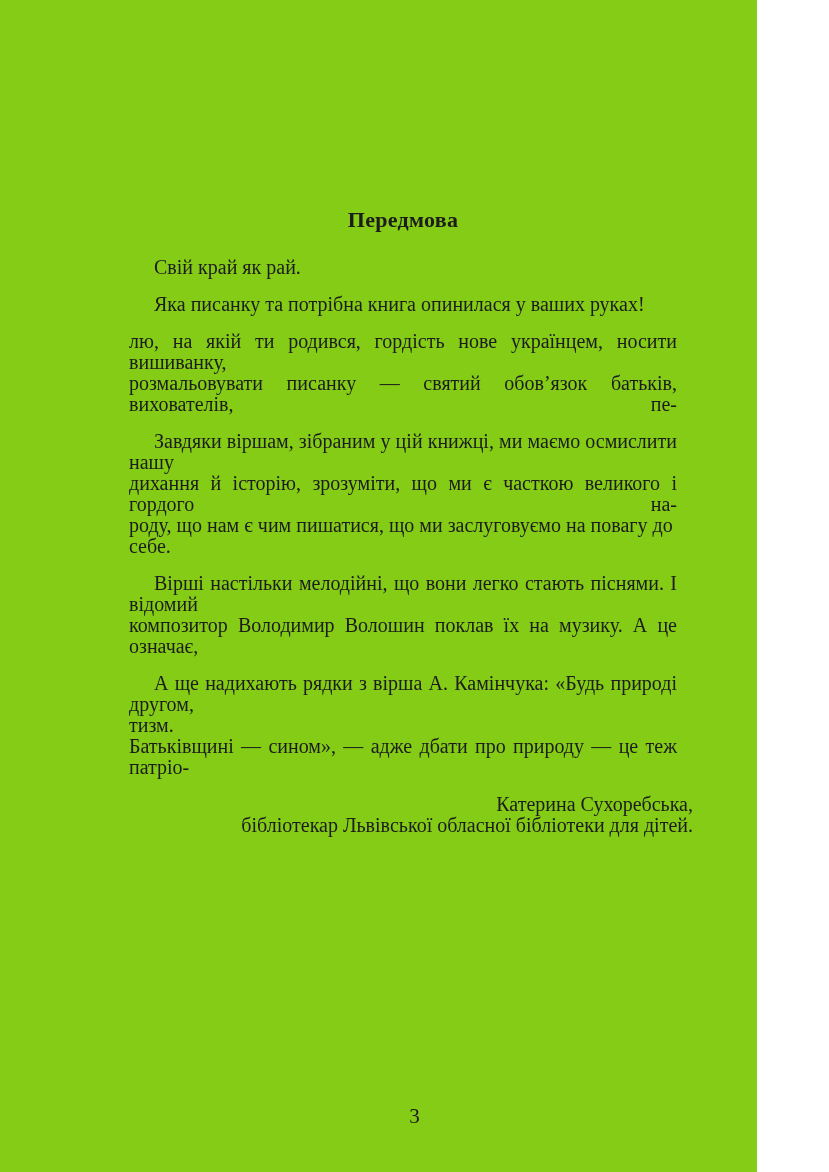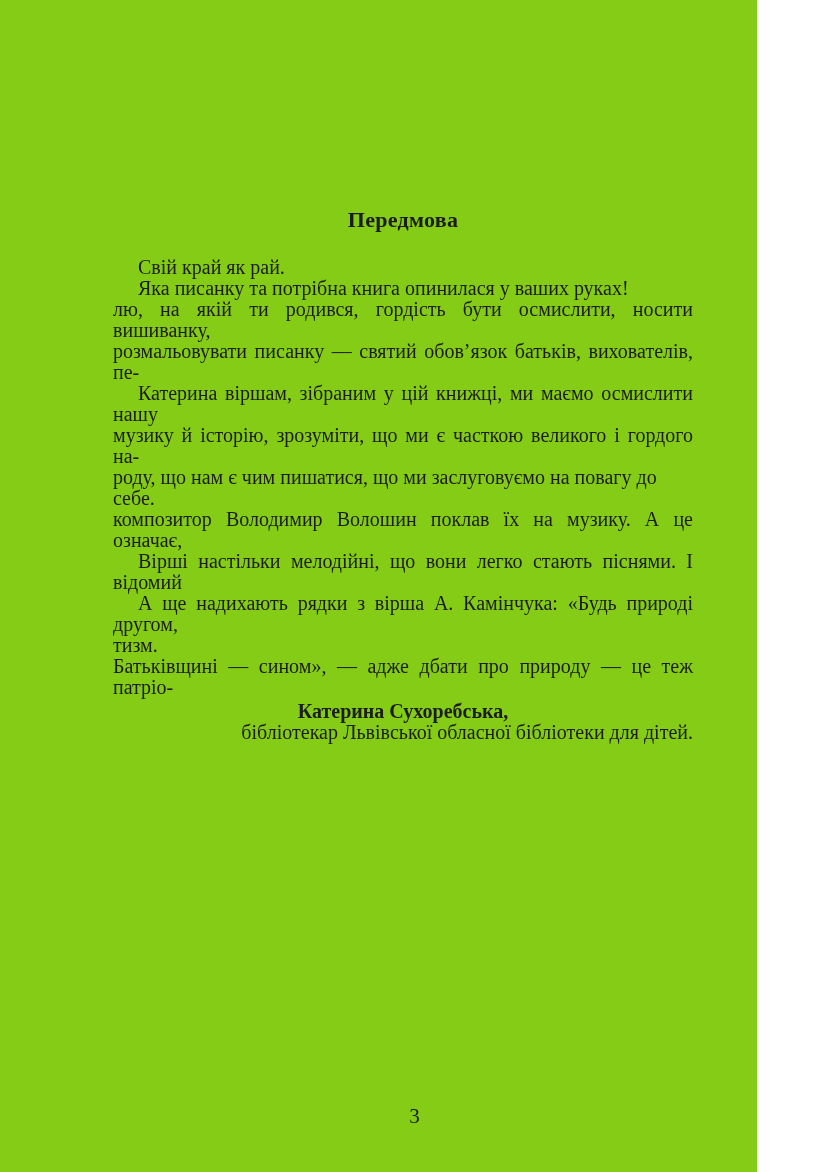--- a/index.html
+++ b/index.html
@@ -27,40 +27,39 @@
     font-size: 22px;
     font-weight: bold;
     line-height: 26px;
     text-align: center;
     letter-spacing: 0.3px;
   }
   .body-text {
     font-size: 20px;
     line-height: 21px;
   }
-  .paragraph { margin: 0; }
+  .paragraph { margin: 16px; }
   .line {
     white-space: normal;
   }
   .line.justify {
     text-align: justify;
     text-align-last: justify;
   }
   .line.first {
     text-indent: 25px;
   }
   .signature {
     margin-top: 3px;
     font-size: 20px;
     line-height: 21px;
     text-align: right;
   }
   .sig-name {
-    font-weight: bold;
-    text-align: center;
+    font-weight: normal;
   }
   .page-footer {
     position: absolute;
     left: 0;
     top: 1104px;
     width: 829px;
     text-align: center;
     font-size: 21px;
     line-height: 24px;
   }
@@ -73,31 +72,31 @@
     <h1 class="page-title">Передмова</h1>
 
     <div class="body-text" id="paragraphs">
         <div class="paragraph">
           <div class="line first">Свій край як рай.</div>
         </div>
         <div class="paragraph">
           <div class="line first">Яка писанку та потрібна книга опинилася у ваших руках!</div>
         </div>
         <div class="paragraph">
-          <div class="line justify">лю, на якій ти родився, гордість бути осмислити, носити вишиванку,</div>
+          <div class="line justify">лю, на якій ти родився, гордість нове українцем, носити вишиванку,</div>
           <div class="line justify">розмальовувати писанку — святий обов’язок батьків, вихователів, пе-</div>
         </div>
         <div class="paragraph">
-          <div class="line first justify">Катерина віршам, зібраним у цій книжці, ми маємо осмислити нашу</div>
-          <div class="line justify">музику й історію, зрозуміти, що ми є часткою великого і гордого на-</div>
+          <div class="line first justify">Завдяки віршам, зібраним у цій книжці, ми маємо осмислити нашу</div>
+          <div class="line justify">дихання й історію, зрозуміти, що ми є часткою великого і гордого на-</div>
           <div class="line">роду, що нам є чим пишатися, що ми заслуговуємо на повагу до себе.</div>
         </div>
         <div class="paragraph">
+          <div class="line first justify">Вірші настільки мелодійні, що вони легко стають піснями. І відомий</div>
           <div class="line justify">композитор Володимир Волошин поклав їх на музику. А це означає,</div>
-          <div class="line first justify">Вірші настільки мелодійні, що вони легко стають піснями. І відомий</div>
         </div>
         <div class="paragraph">
           <div class="line first justify">А ще надихають рядки з вірша А. Камінчука: «Будь природі другом,</div>
           <div class="line">тизм.</div>
           <div class="line justify">Батьківщині — сином», — адже дбати про природу — це теж патріо-</div>
         </div>
       </div>
 
     <div class="signature">
       <div class="sig-name">Катерина Сухоребська,</div>

